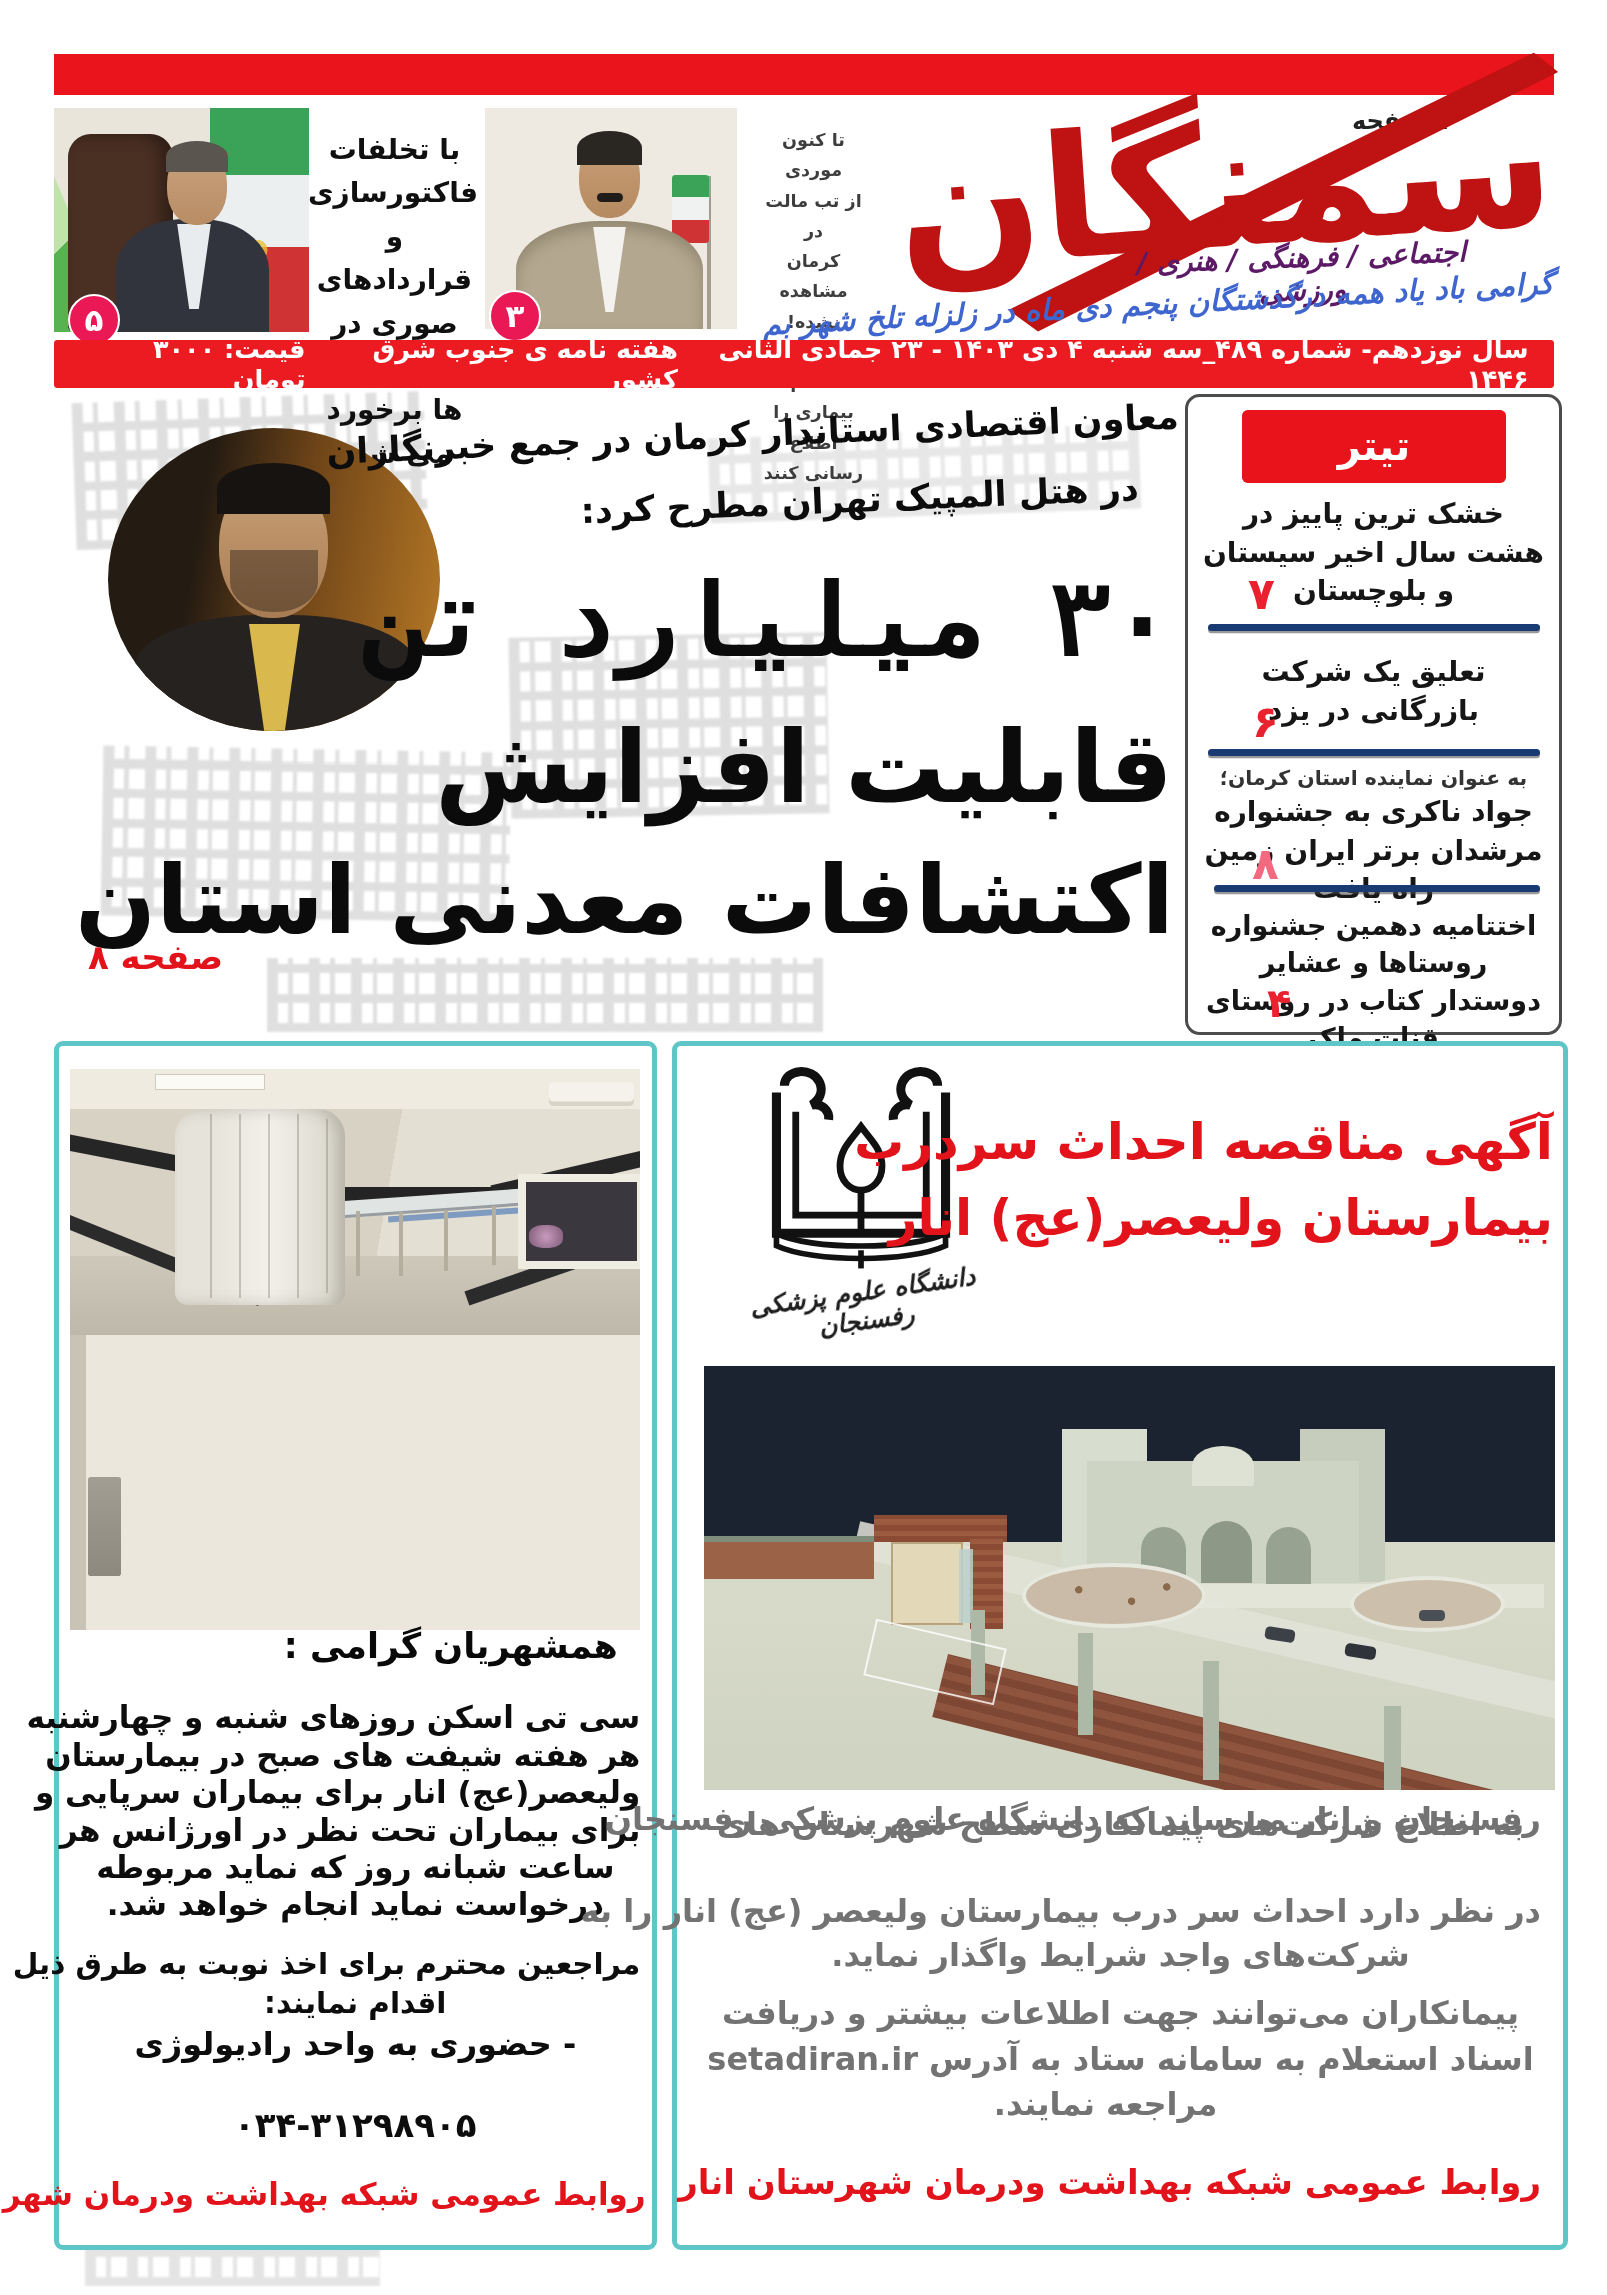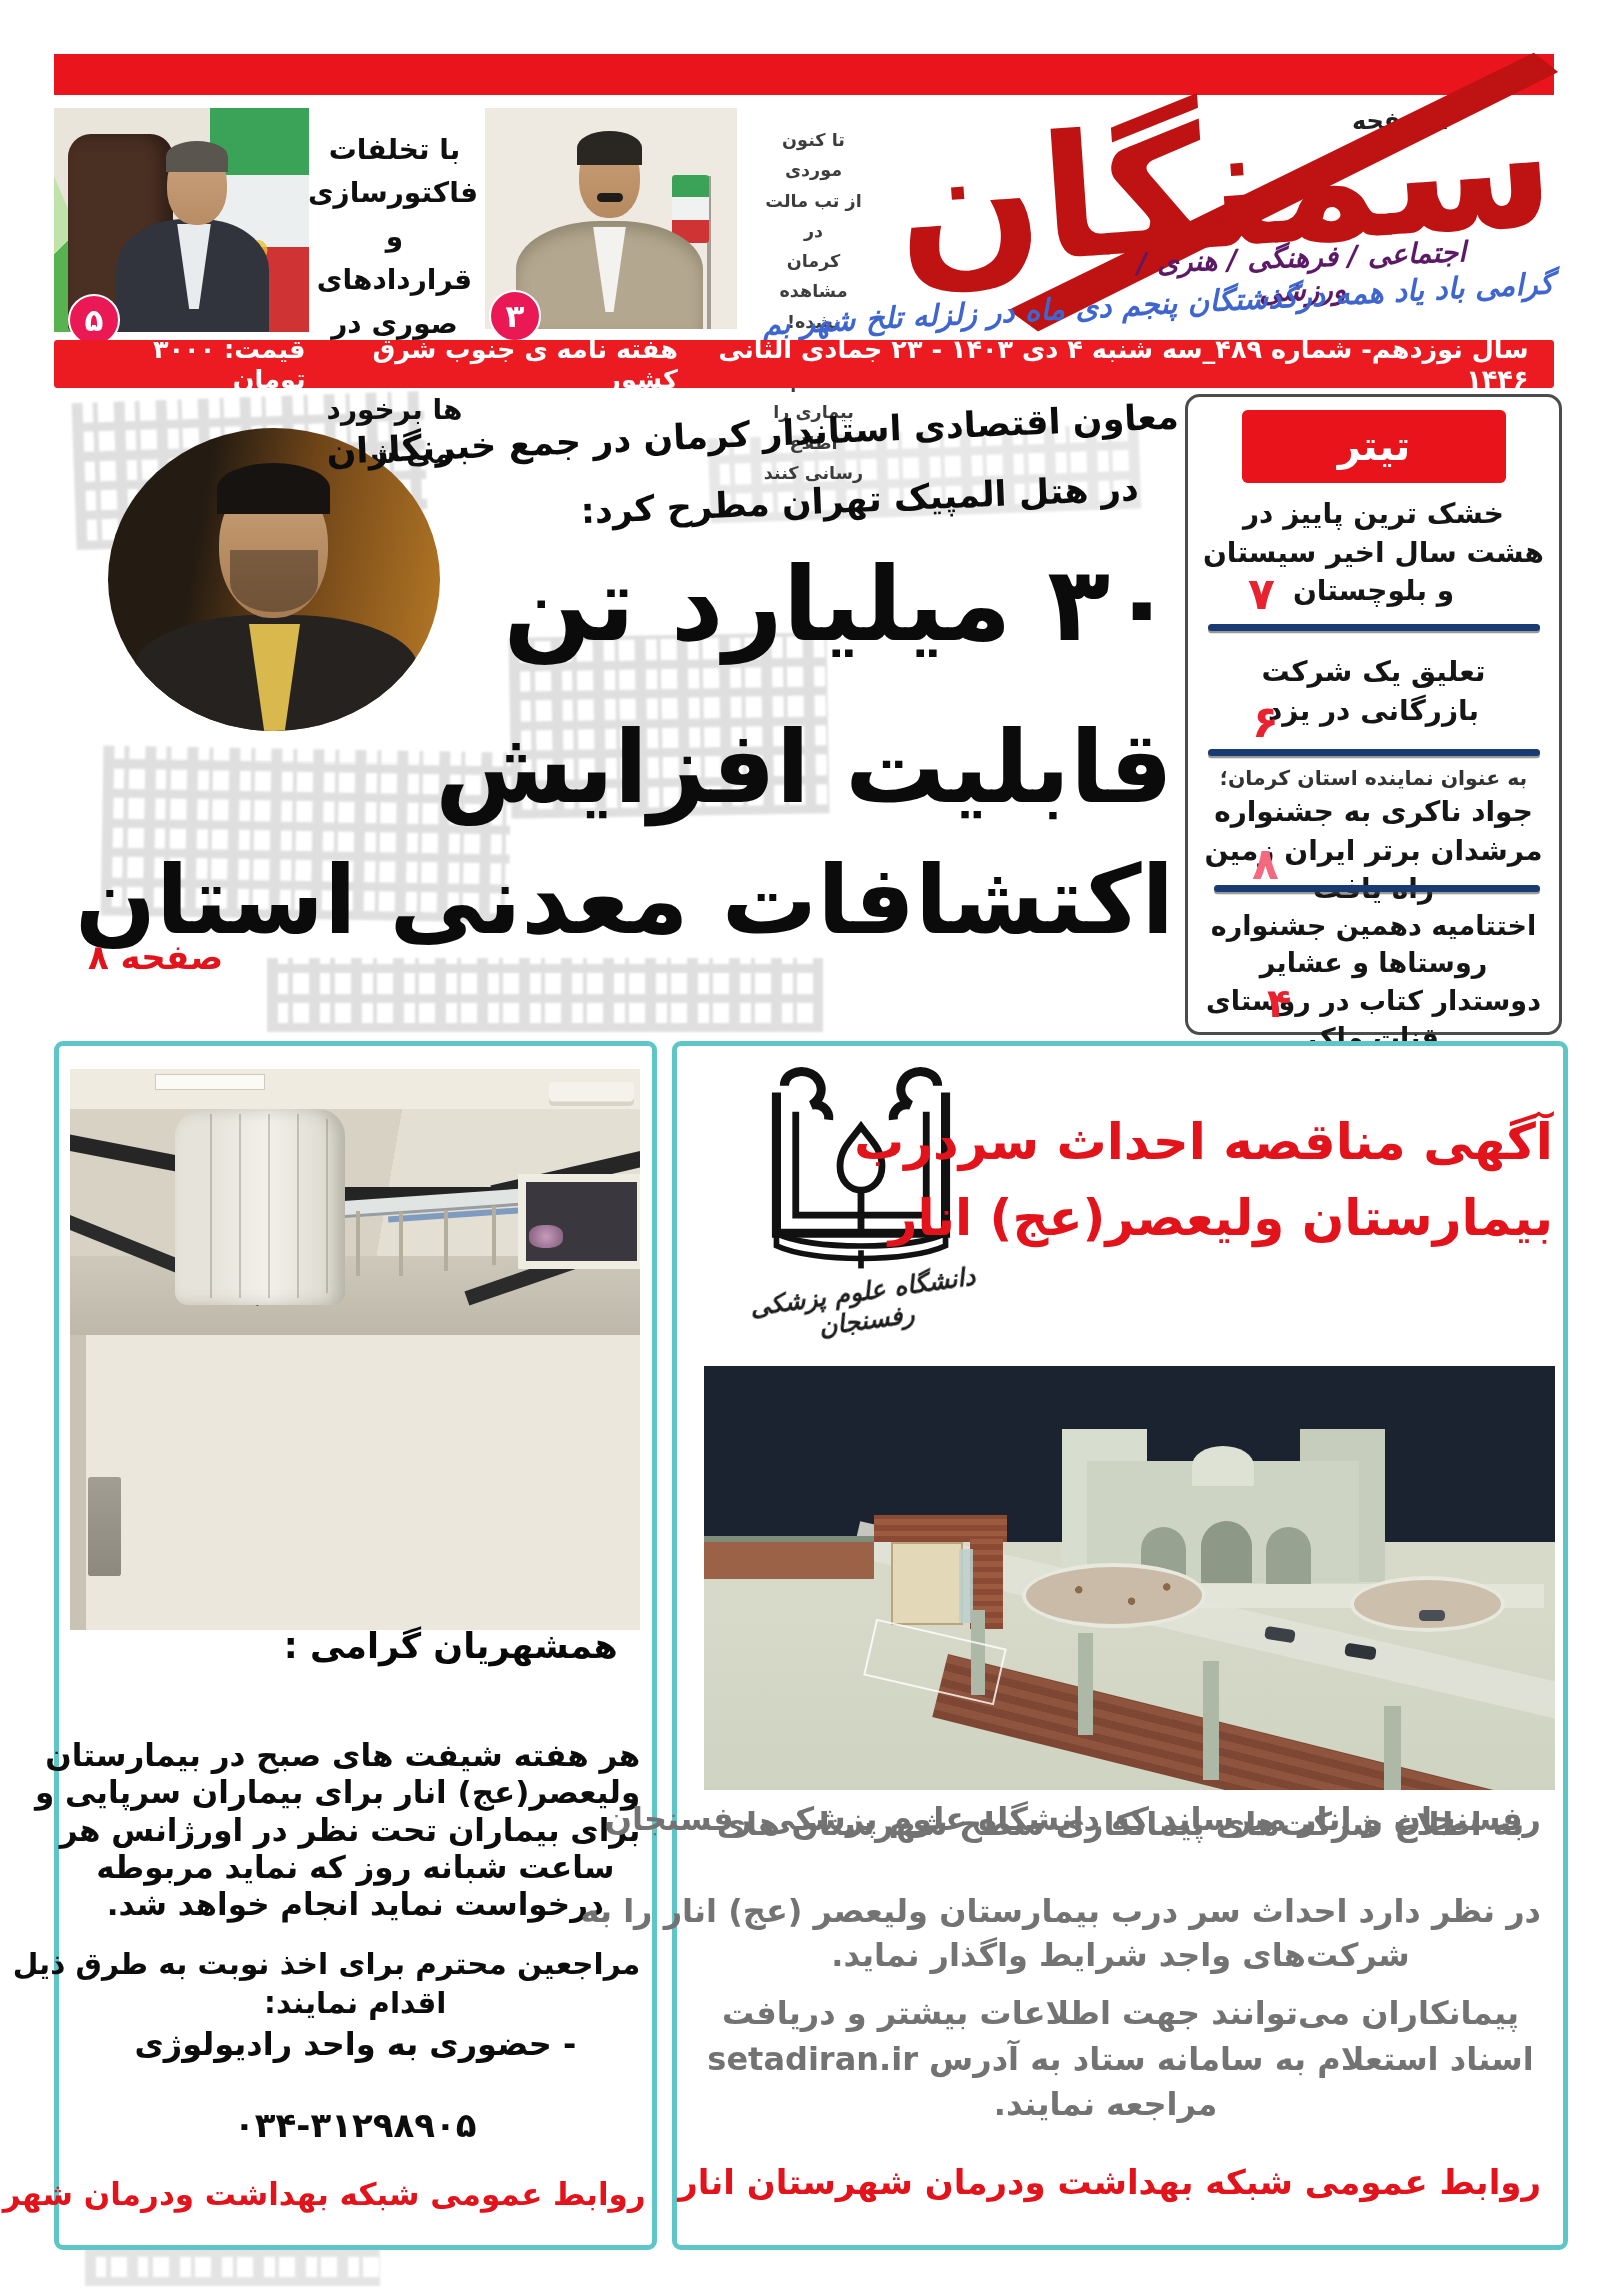--- a/index.html
+++ b/index.html
@@ -144,21 +144,21 @@
   <div class="abs" style="left:109px;top:35px;width:113px;height:51px;background:#171310;border-radius:50% 50% 0 0;"></div>
 </div>
 
 <div class="abs kicker" style="left:476px;top:411px;width:703px;">
   <span>معاون اقتصادی استاندار کرمان  در جمع خبرنگاران</span>
 </div>
 <div class="abs kicker" style="left:612px;top:479px;width:527px;">
   <span>در هتل المپیک تهران مطرح کرد:</span>
 </div>
 
-<div class="abs headline" style="left:510px;top:544px;width:663px;font-size:103px;">
+<div class="abs headline" style="left:510px;top:560px;width:663px;font-size:103px;font-family:Liberation Mono, monospace;">
   <span>۳۰ میلیارد تن</span>
 </div>
 <div class="abs headline" style="left:510px;top:709px;width:663px;font-size:100px;">
   <span>قابلیت افزایش</span>
 </div>
 <div class="abs headline" style="left:238px;top:845px;width:936px;font-size:95px;">
   <span>اکتشافات معدنی استان</span>
 </div>
 <div class="abs pageref" style="left:82px;top:937px;width:147px;">
   <span>صفحه ۸</span>
@@ -231,20 +231,21 @@
 
   <div class="abs scene" style="left:11.3px;top:289px;width:570px;height:295px;background:#ece7dc;">
     <div class="abs" style="left:0;top:0;width:16px;height:295px;background:#c9c3b6;"></div>
     <div class="abs" style="left:18px;top:142px;width:33px;height:99px;background:linear-gradient(180deg,#a29d93,#8e897f);border-radius:2.8px;"></div>
   </div>
 
   <div class="abs ct-greet" style="left:23px;top:580px;width:547px;padding-right:11.3px;box-sizing:border-box;">
     <span>همشهریان گرامی :</span>
   </div>
 
+  <div class="abs ct-line" style="left:11.3px;top:653px;width:570px;"><span>سی تی اسکن روزهای شنبه و چهارشنبه</span></div>
   <div class="abs ct-line" style="left:11.3px;top:691px;width:570px;"><span>هر هفته شیفت های صبح در بیمارستان</span></div>
   <div class="abs ct-line" style="left:11.3px;top:728px;width:570px;"><span>ولیعصر(عج) انار برای بیماران سرپایی  و</span></div>
   <div class="abs ct-line" style="left:11.3px;top:766px;width:570px;"><span>برای بیماران تحت نظر در اورژانس هر</span></div>
   <div class="abs ct-line" style="left:11.3px;top:803px;width:570px;"><span>ساعت شبانه روز که نماید مربوطه</span></div>
   <div class="abs ct-line" style="left:11.3px;top:840px;width:570px;"><span>درخواست نماید انجام خواهد شد.</span></div>
 
   <div class="abs ct-note" style="left:11.3px;top:901px;width:570px;"><span>مراجعین محترم برای اخذ نوبت به طرق ذیل</span></div>
   <div class="abs ct-note" style="left:11.3px;top:940px;width:570px;"><span>اقدام نمایند:</span></div>
   <div class="abs ct-note" style="left:11.3px;top:979px;width:570px;font-size:32px;"><span>- حضوری به واحد رادیولوژی</span></div>
   <div class="abs ct-note" style="left:11.3px;top:1059px;width:570px;font-size:34px;"><span>۰۳۴-۳۱۲۹۸۹۰۵</span></div>

